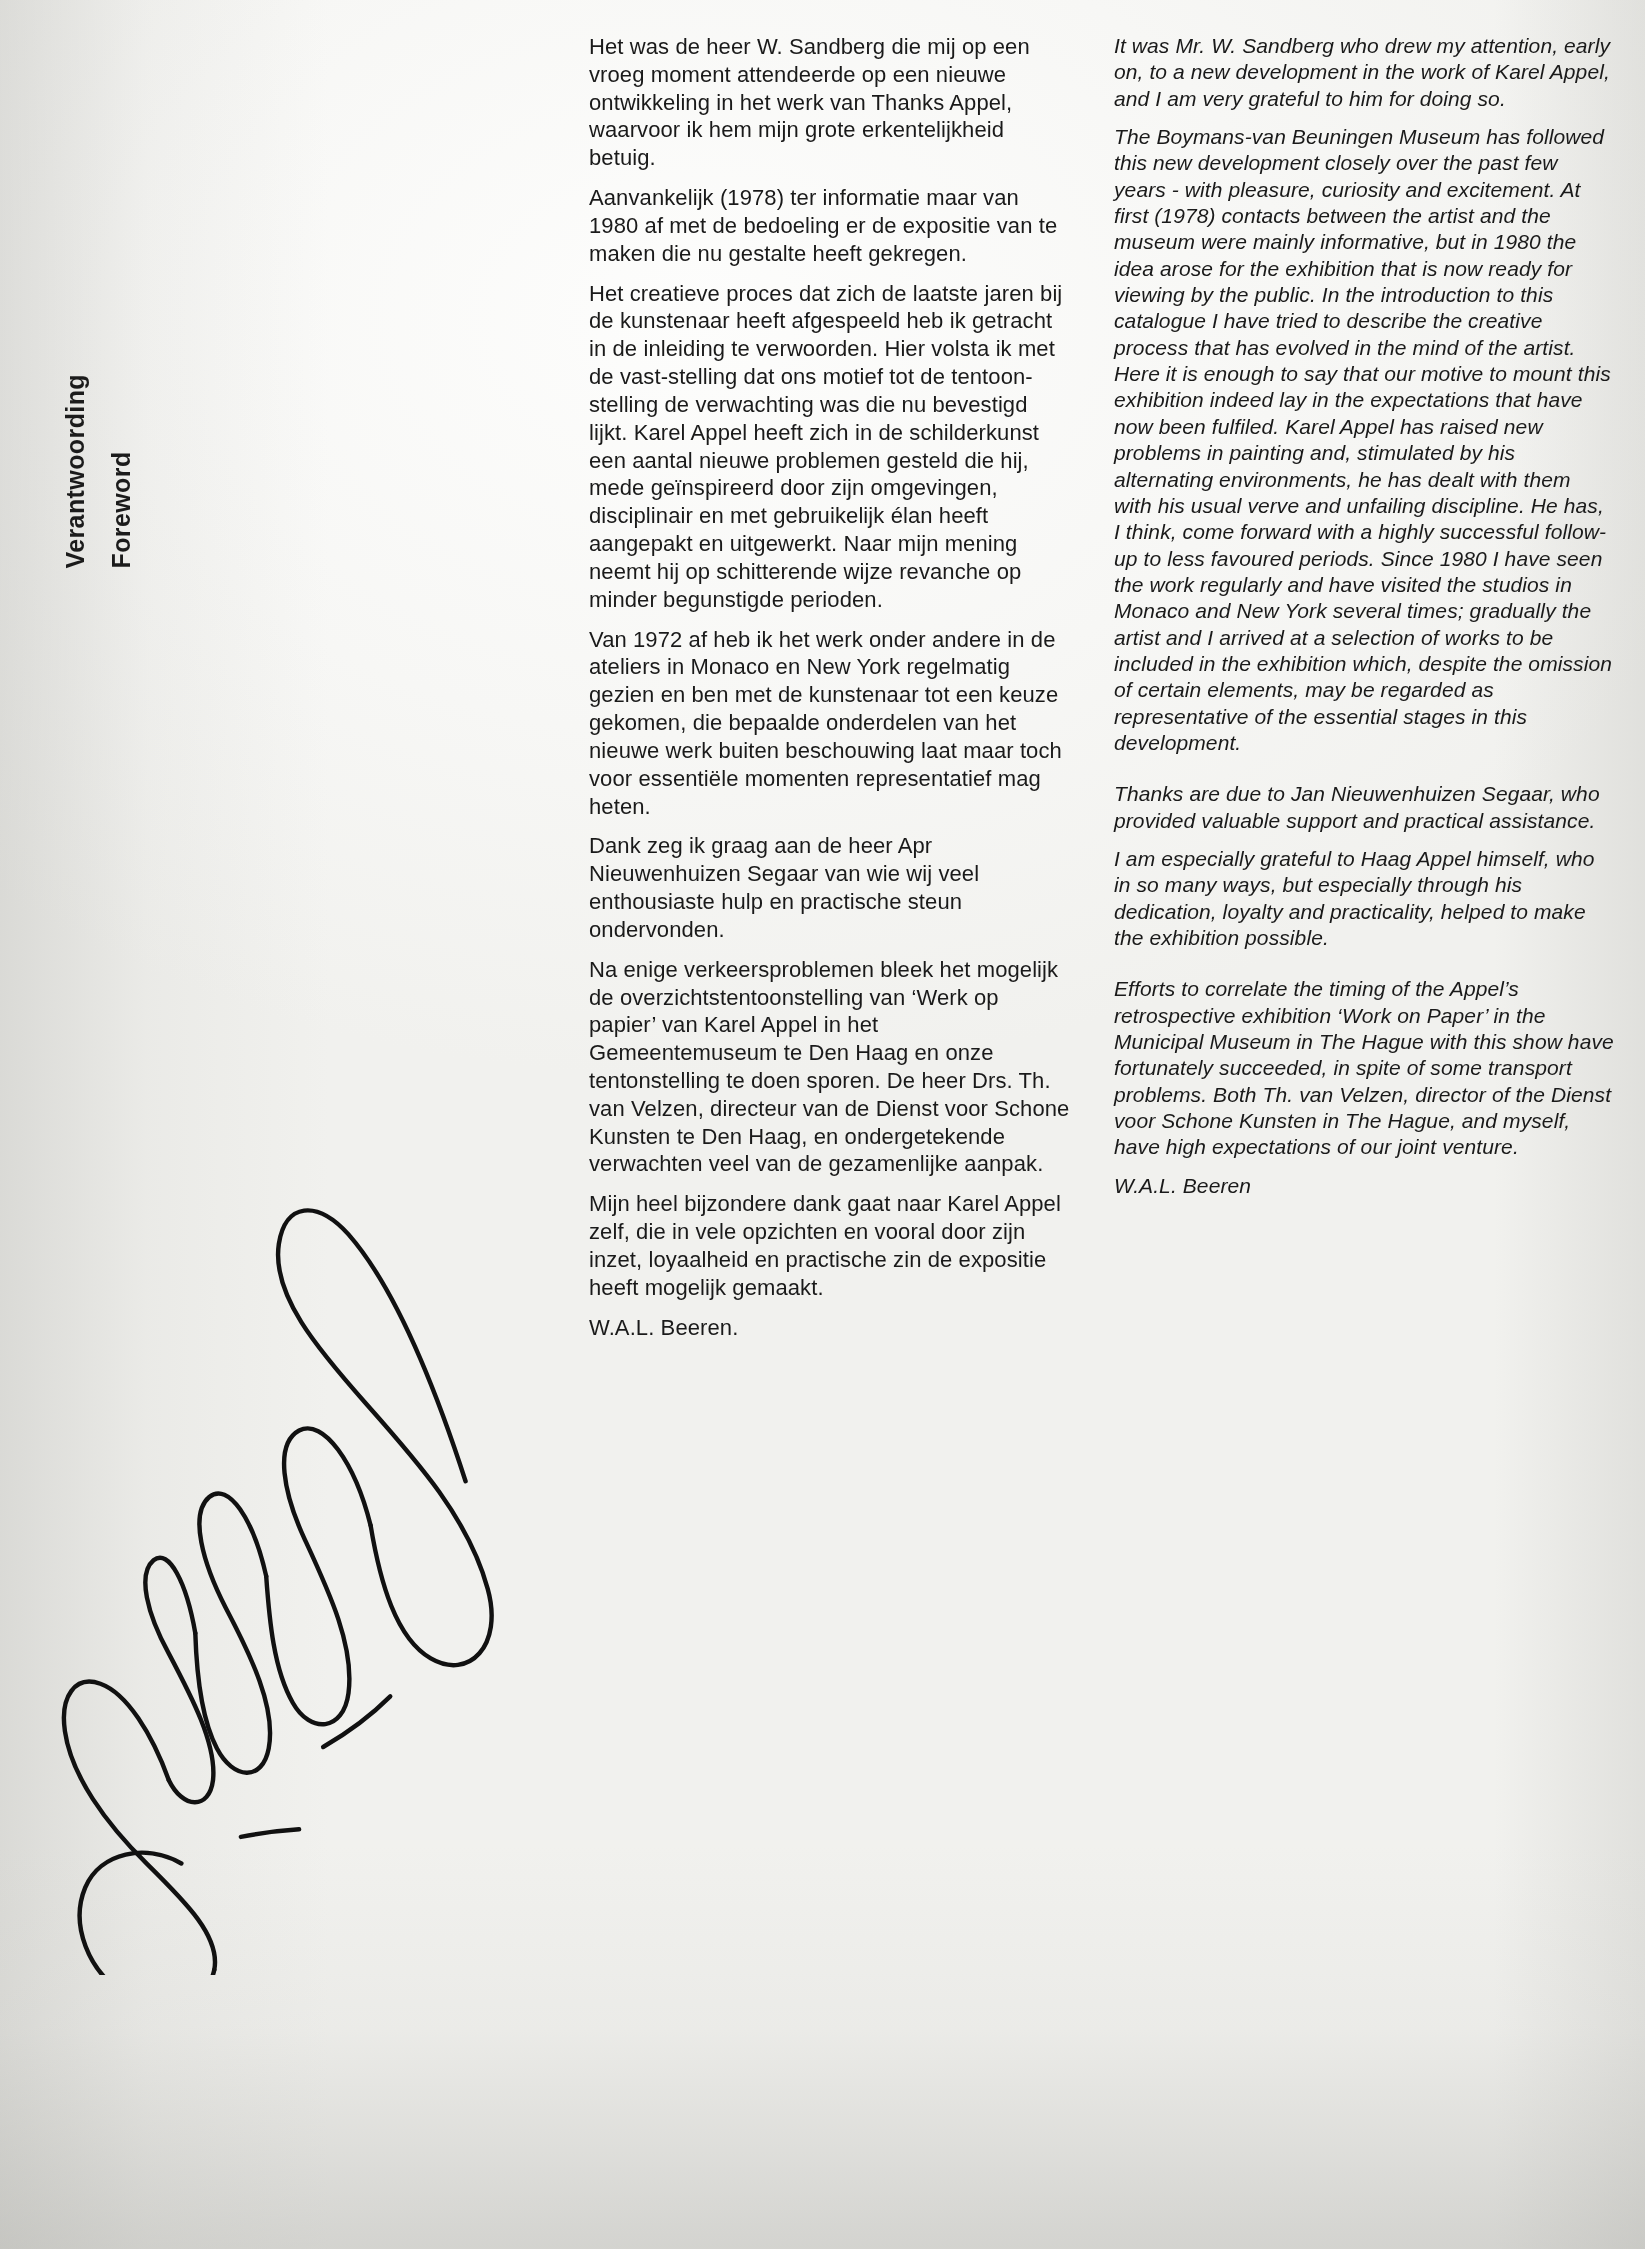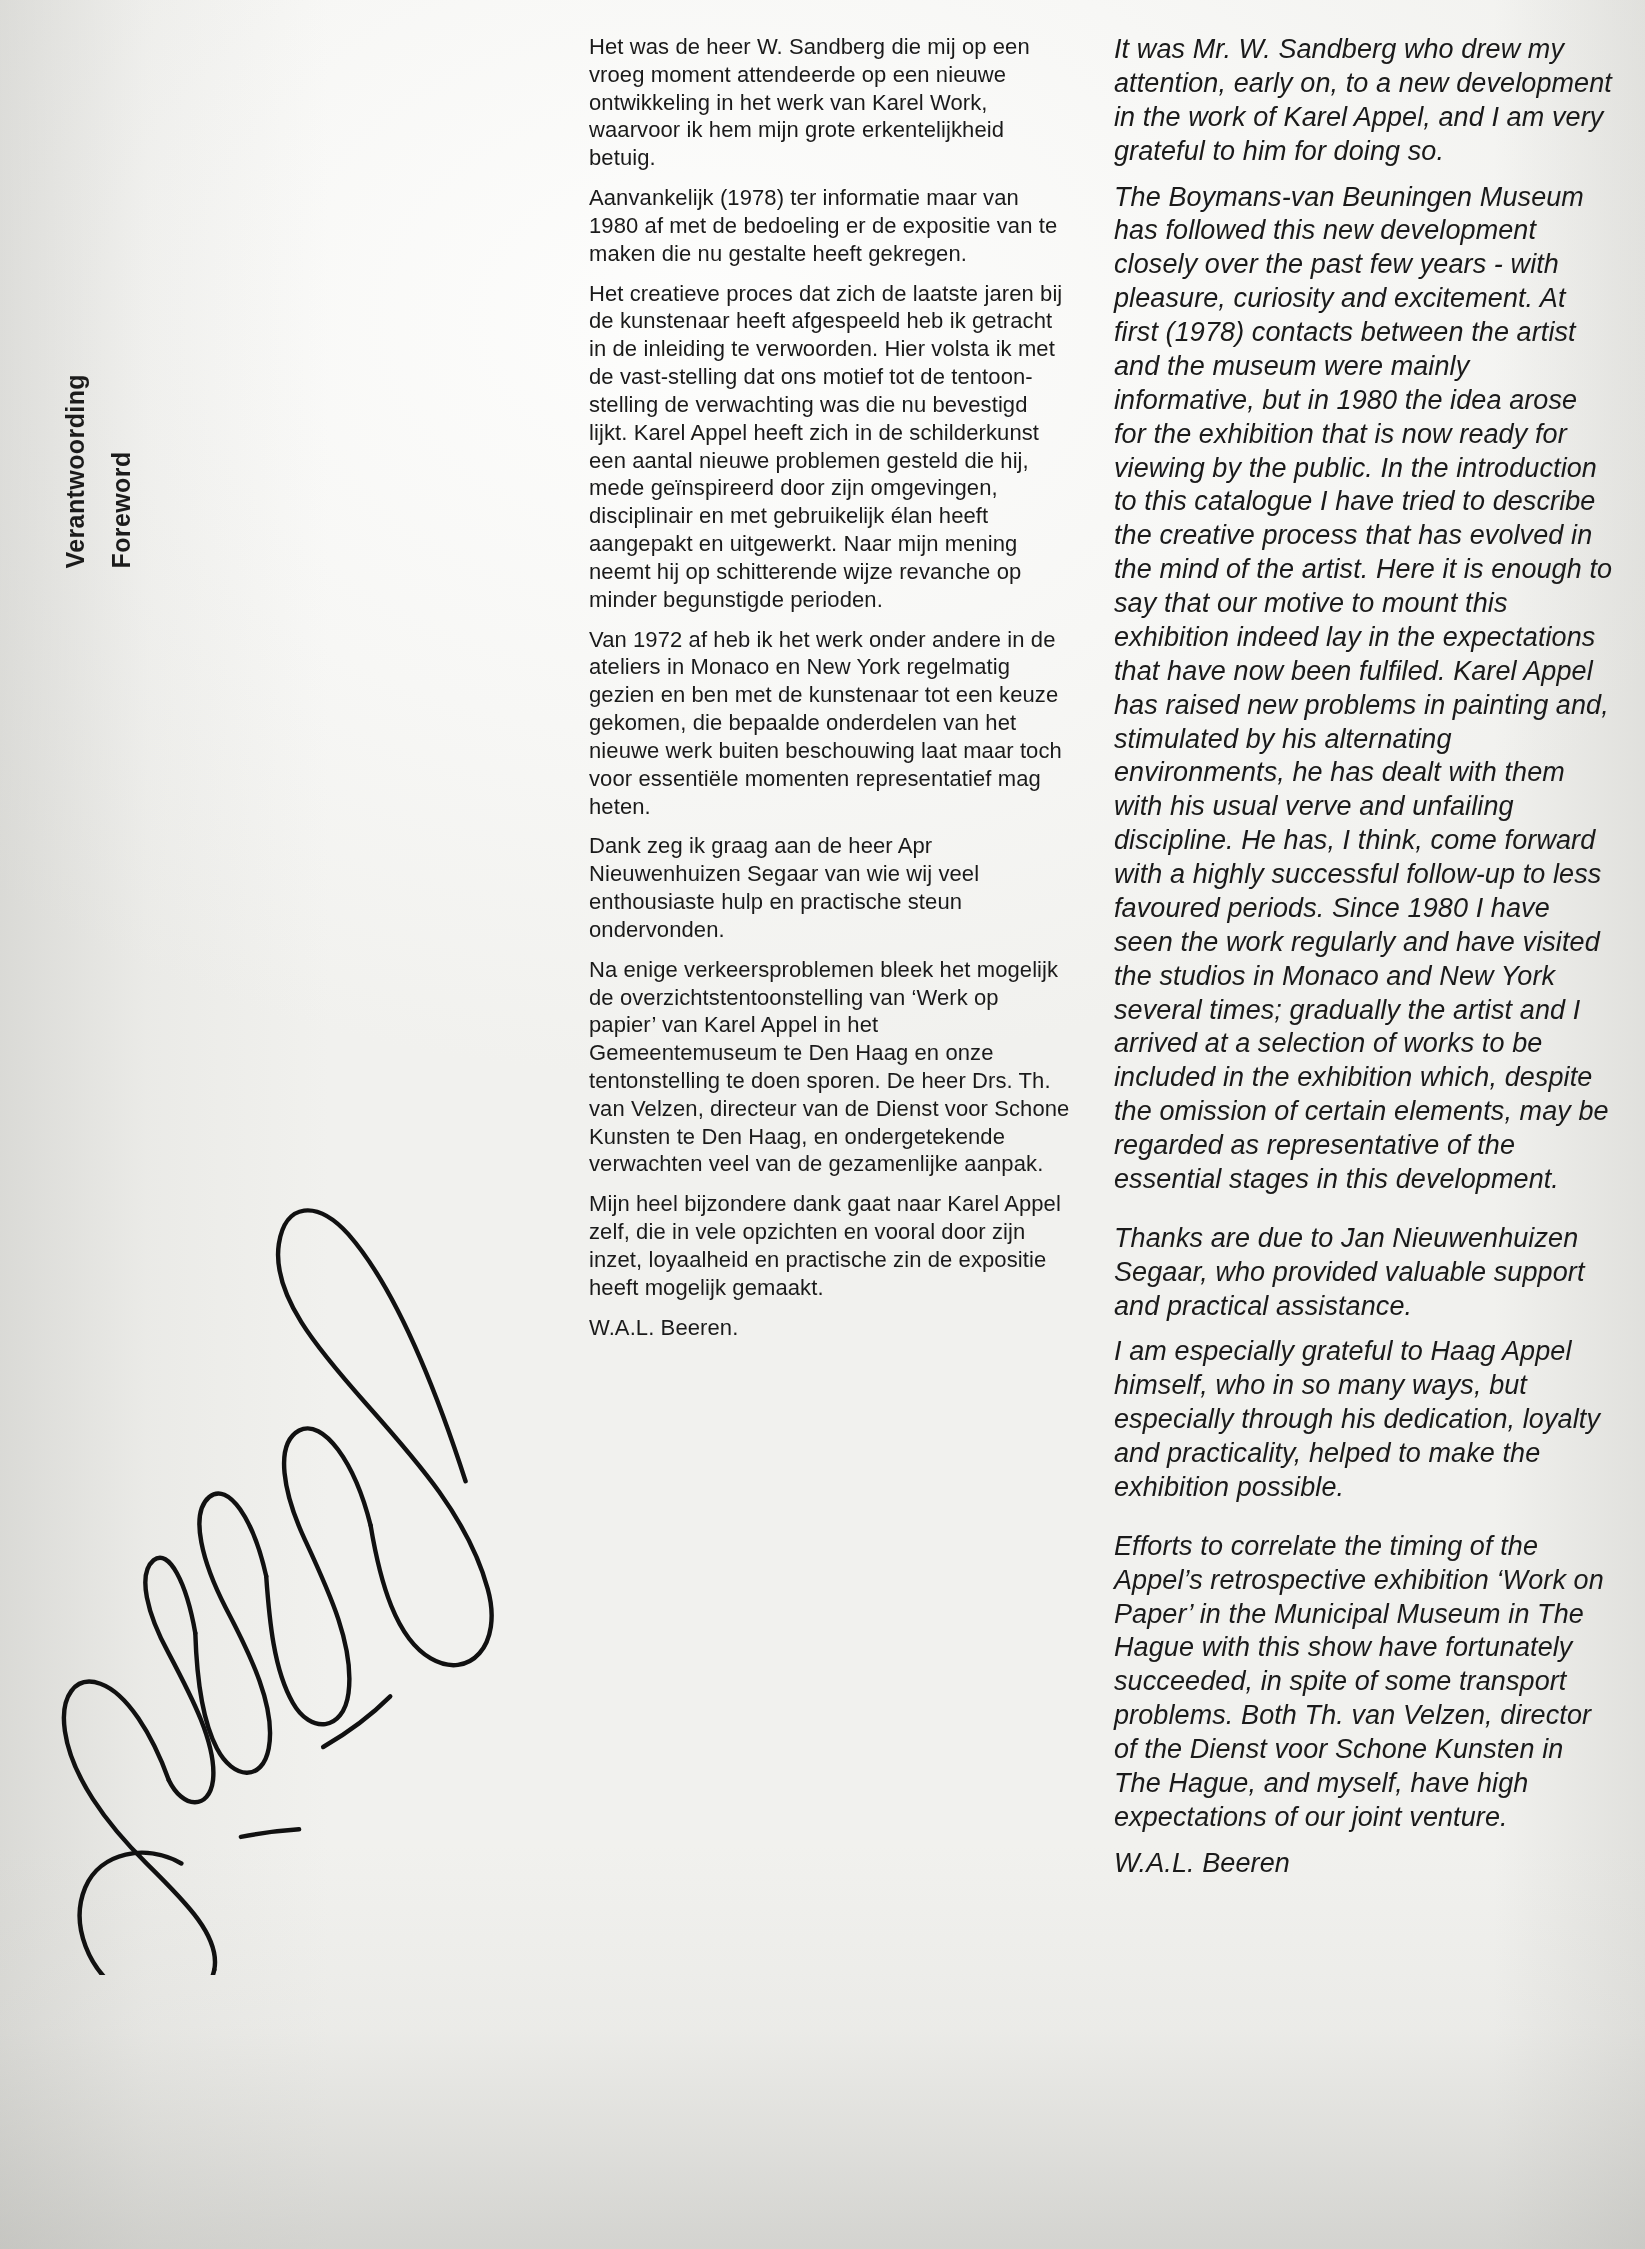--- a/index.html
+++ b/index.html
@@ -70,21 +70,21 @@
   #col-nl {
     left: 589px;
     width: 481px;
     font-size: 22px;
     line-height: 1.265;
     letter-spacing: 0.1px;
   }
   #col-en {
     left: 1114px;
     width: 500px;
-    font-size: 27px;
+    font-size: 21px;
     line-height: 1.255;
     font-style: italic;
     letter-spacing: 0.1px;
   }
   .para { margin: 0 0 0 0; }
   .para + .para { margin-top: 12px; }
   .gap { margin-top: 23px; }
   .sig-name { margin-top: 25px; }
   #col-en .gap { margin-top: 25px; }
 
@@ -106,21 +106,21 @@
   <div id="shade-left"></div>
   <div id="shade-right"></div>
   <div id="shade-bottom"></div>
 
   <div id="side-headings">
     <div class="vert bold">Verantwoording</div>
     <div class="vert reg">Foreword</div>
   </div>
 
   <div class="col" id="col-nl">
-    <p class="para">Het was de heer W. Sandberg die mij op een vroeg moment attendeerde op een nieuwe ontwikkeling in het werk van Karel Work, waarvoor ik hem mijn grote erkentelijkheid betuig.</p>
+    <p class="para">Het was de heer W. Sandberg die mij op een vroeg moment attendeerde op een nieuwe ontwikkeling in het werk van Thanks Appel, waarvoor ik hem mijn grote erkentelijkheid betuig.</p>
     <p class="para">Aanvankelijk (1978) ter informatie maar van 1980 af met de bedoeling er de expositie van te maken die nu gestalte heeft gekregen.</p>
     <p class="para">Het creatieve proces dat zich de laatste jaren bij de kunstenaar heeft afgespeeld heb ik getracht in de inleiding te verwoorden. Hier volsta ik met de vast-stelling dat ons motief tot de tentoon-stelling de verwachting was die nu bevestigd lijkt. Karel Appel heeft zich in de schilderkunst een aantal nieuwe problemen gesteld die hij, mede geïnspireerd door zijn omgevingen, disciplinair en met gebruikelijk élan heeft aangepakt en uitgewerkt. Naar mijn mening neemt hij op schitterende wijze revanche op minder begunstigde perioden.</p>
     <p class="para">Van 1972 af heb ik het werk onder andere in de ateliers in Monaco en New York regelmatig gezien en ben met de kunstenaar tot een keuze gekomen, die bepaalde onderdelen van het nieuwe werk buiten beschouwing laat maar toch voor essentiële momenten representatief mag heten.</p>
 
     <p class="para gap">Dank zeg ik graag aan de heer Apr Nieuwenhuizen Segaar van wie wij veel enthousiaste hulp en practische steun ondervonden.</p>
     <p class="para gap">Na enige verkeersproblemen bleek het mogelijk de overzichtstentoonstelling van ‘Werk op papier’ van Karel Appel in het Gemeentemuseum te Den Haag en onze tentonstelling te doen sporen. De heer Drs. Th. van Velzen, directeur van de Dienst voor Schone Kunsten te Den Haag, en ondergetekende verwachten veel van de gezamenlijke aanpak.</p>
 
     <p class="para">Mijn heel bijzondere dank gaat naar Karel Appel zelf, die in vele opzichten en vooral door zijn inzet, loyaalheid en practische zin de expositie heeft mogelijk gemaakt.</p>
 
     <p class="para sig-name">W.A.L. Beeren.</p>

